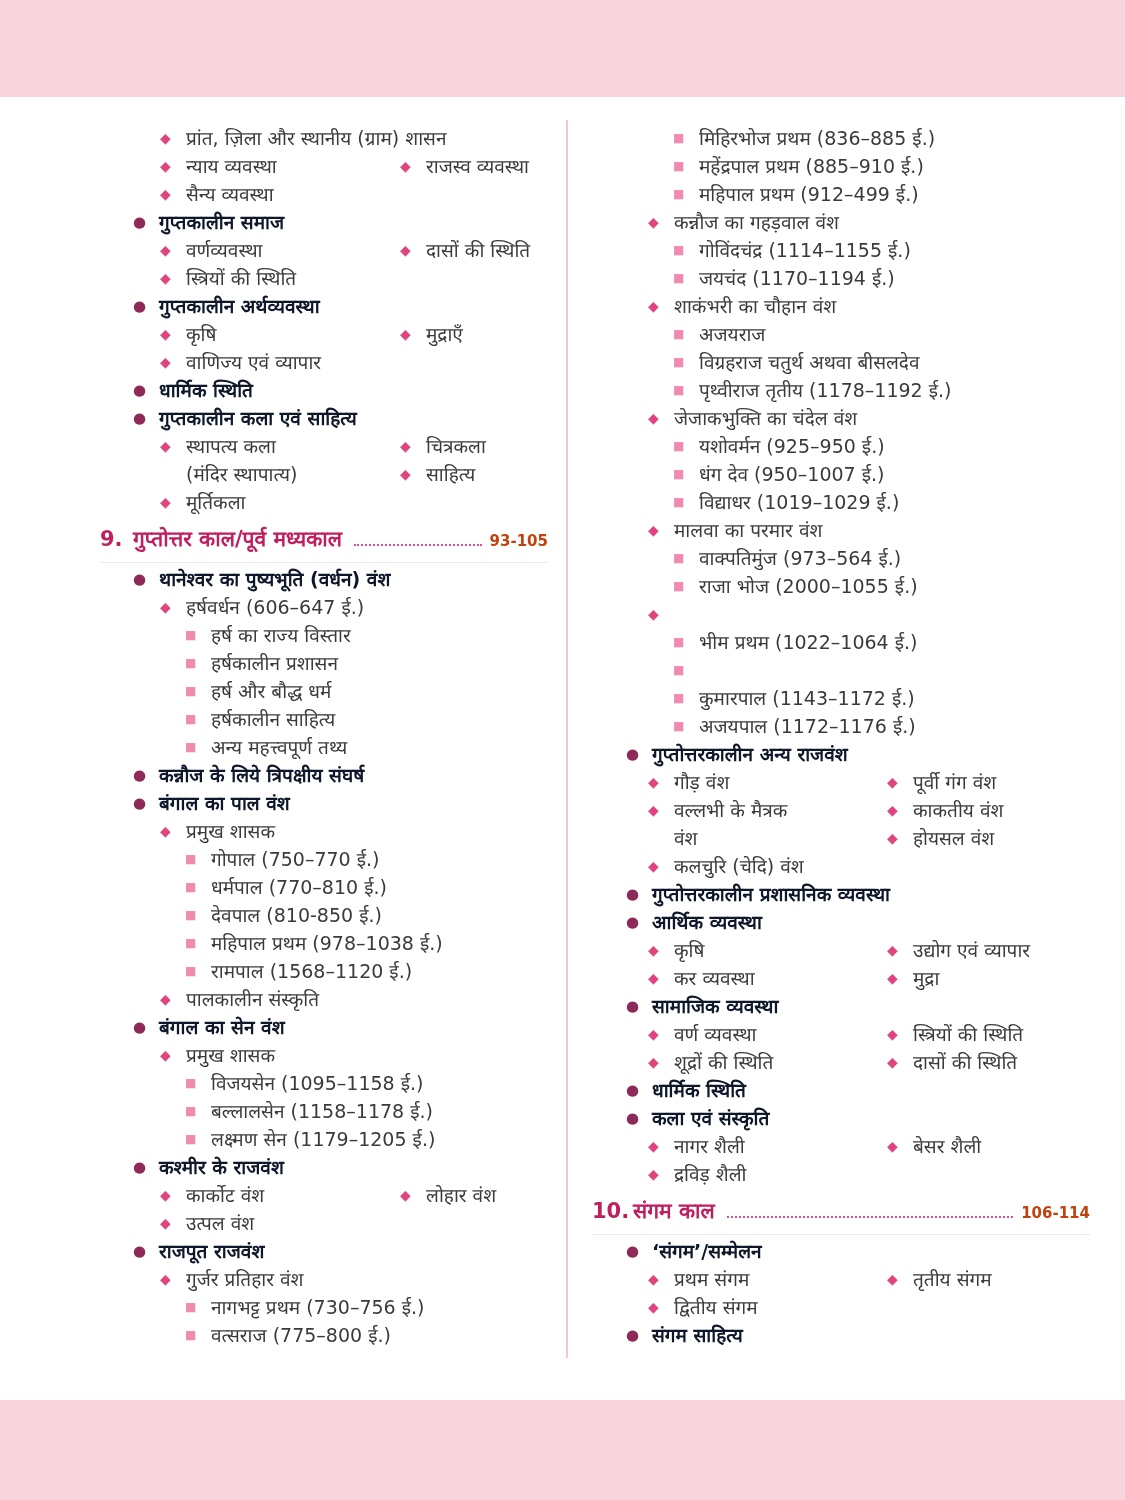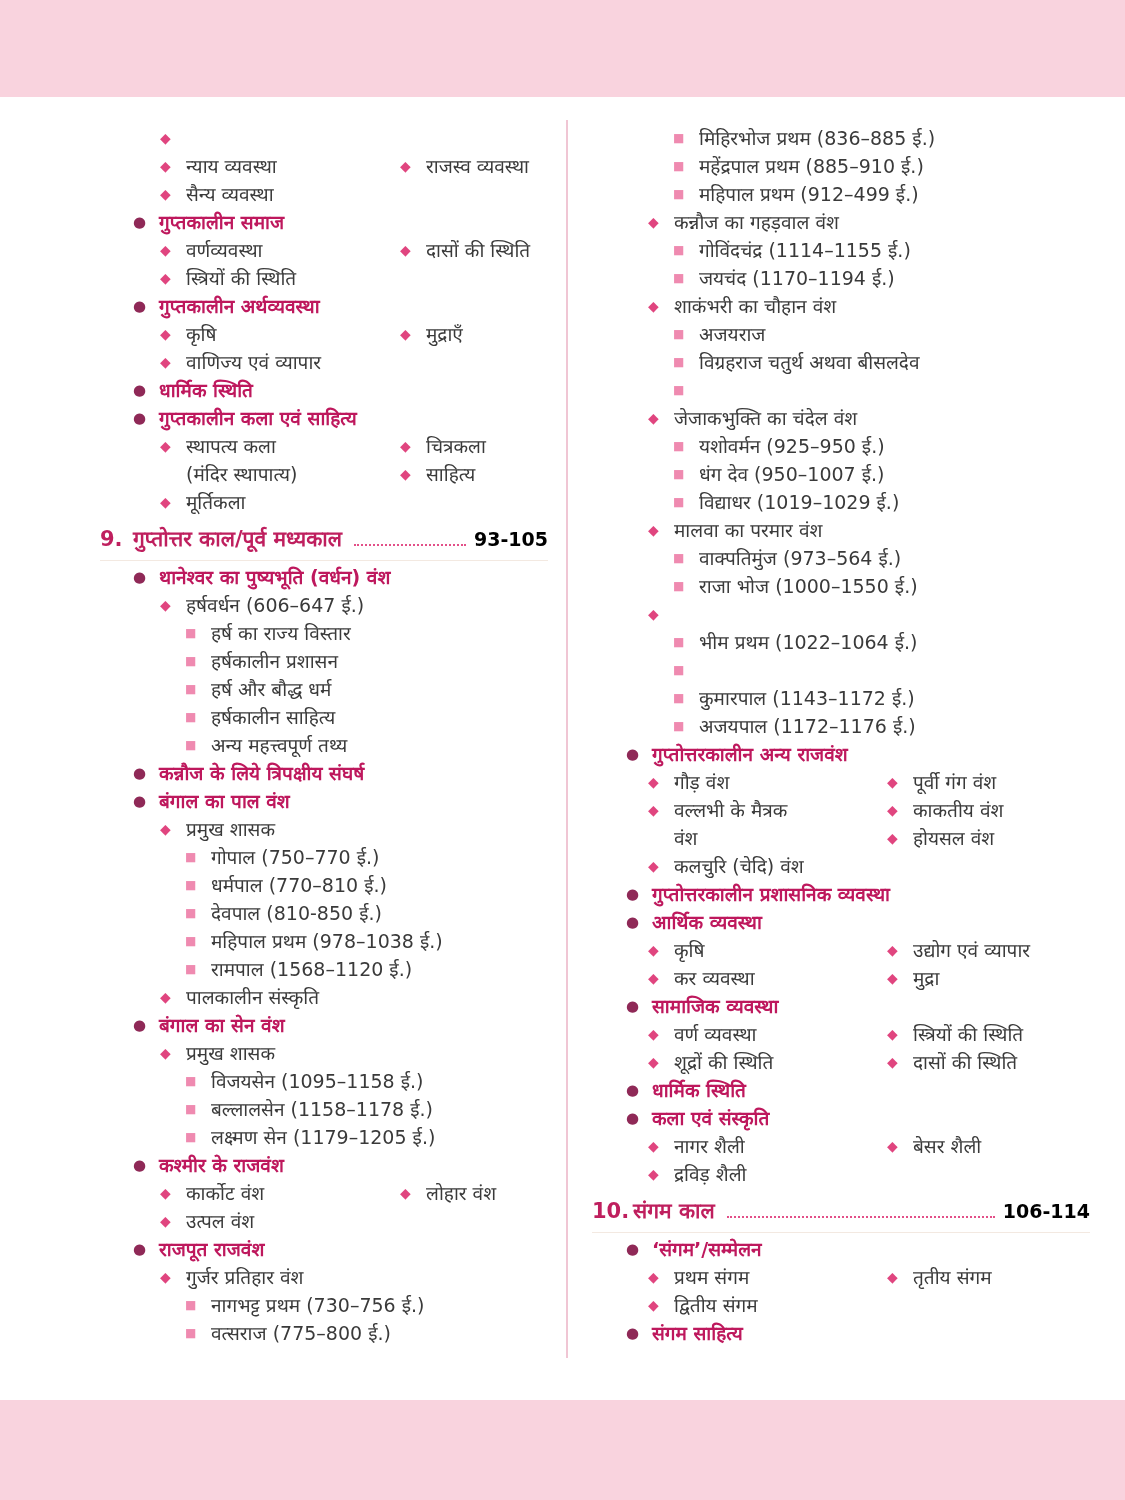--- a/index.html
+++ b/index.html
@@ -21,52 +21,55 @@
   .row.has-b .cells-a{flex:0 0 300px;}
   .col-right .row.has-b .cells-a{flex:0 0 287px;}
   .cells-b{display:flex;flex-direction:column;}
 
   .cell{display:flex;align-items:flex-start;}
   .mk{flex:0 0 26px;text-align:left;}
   .mk-c{color:#8f2957;font-size:15px;}
   .mk-d{color:#e0457f;font-size:14px;}
   .mk-s{color:#ef8ab0;font-size:12px;}
   .txt .line{white-space:nowrap;}
-  .txt.bold{font-weight:bold;color:#be185d;}
+  .txt.bold{font-weight:bold;color:#0f172a;}
 
   .lvl-c{padding-left:33px;}
   .lvl-d{padding-left:60px;}
   .lvl-s{padding-left:85px;}
   .col-right .lvl-c{padding-left:26px;}
   .col-right .lvl-d{padding-left:48px;}
   .col-right .lvl-s{padding-left:73px;}
   .cells-b .cell{padding-left:0;}
 
   .row.chapter{
     align-items:baseline;font-size:21px;font-weight:bold;color:#bf1f5e;
     padding:9px 0 7px 0;margin-bottom:2px;border-bottom:1px solid #f3e9e1;
   }
   .ch-num{flex:0 0 33px;}
   .col-right .row.chapter{margin-left:-8px;}
   .col-right .ch-num{flex:0 0 41px;}
   .ch-title{white-space:nowrap;}
   .ch-lead{flex:1 1 auto;border-bottom:2px dotted #e34f88;margin:0 8px 6px 12px;}
-  .ch-pages{color:#000000;font-size:19px;font-weight:bold;}
+  .ch-pages{color:#c2410c;font-size:15px;font-weight:bold;}
 </style>
 </head>
 <body>
 
 <div class="band band-top"></div>
 <div class="band band-bottom"></div>
 <div class="divider"></div>
 <div class="col col-left">
     <div class="row">
       <div class="cells-a">
         <div class="cell lvl-d">
           <span class="mk mk-d">◆</span>
+          <div class="txt">
+            <div class="line">प्रांत, ज़िला और स्थानीय (ग्राम) शासन</div>
+          </div>
         </div>
       </div>
     </div>
     <div class="row has-b">
       <div class="cells-a">
         <div class="cell lvl-d">
           <span class="mk mk-d">◆</span>
           <div class="txt">
             <div class="line">न्याय व्यवस्था</div>
           </div>
@@ -605,20 +608,23 @@
           <div class="txt">
             <div class="line">विग्रहराज चतुर्थ अथवा बीसलदेव</div>
           </div>
         </div>
       </div>
     </div>
     <div class="row">
       <div class="cells-a">
         <div class="cell lvl-s">
           <span class="mk mk-s">■</span>
+          <div class="txt">
+            <div class="line">पृथ्वीराज तृतीय (1178–1192 ई.)</div>
+          </div>
         </div>
       </div>
     </div>
     <div class="row">
       <div class="cells-a">
         <div class="cell lvl-d">
           <span class="mk mk-d">◆</span>
           <div class="txt">
             <div class="line">जेजाकभुक्ति का चंदेल वंश</div>
           </div>
@@ -673,21 +679,21 @@
             <div class="line">वाक्पतिमुंज (973–564 ई.)</div>
           </div>
         </div>
       </div>
     </div>
     <div class="row">
       <div class="cells-a">
         <div class="cell lvl-s">
           <span class="mk mk-s">■</span>
           <div class="txt">
-            <div class="line">राजा भोज (1000–1550 ई.)</div>
+            <div class="line">राजा भोज (2000–1055 ई.)</div>
           </div>
         </div>
       </div>
     </div>
     <div class="row">
       <div class="cells-a">
         <div class="cell lvl-d">
           <span class="mk mk-d">◆</span>
         </div>
       </div>

